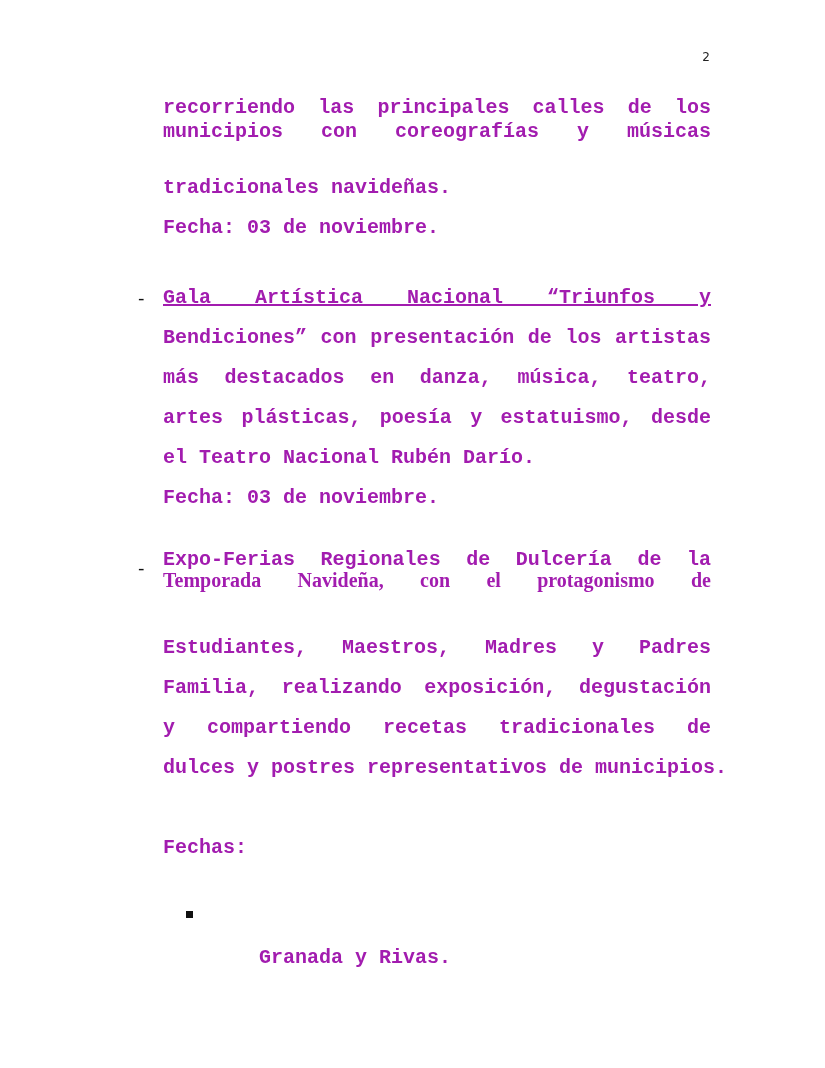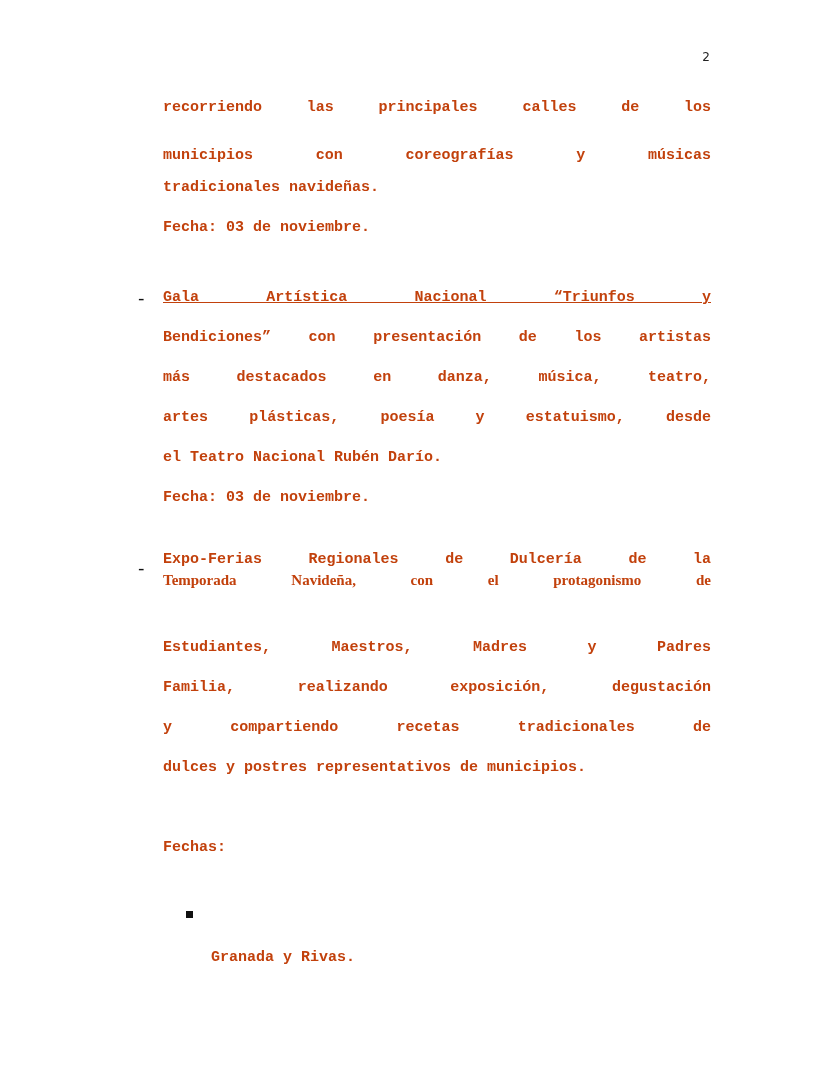--- a/index.html
+++ b/index.html
@@ -5,41 +5,41 @@
   html, body { margin: 0; padding: 0; background: #ffffff; }
   body { width: 825px; height: 1068px; position: relative; overflow: hidden; }
   .page { position: absolute; left: 0; top: 0; width: 825px; height: 1068px; background: #fff; color: #111; }
   .page-number {
     position: absolute; right: 115px; top: 50px;
     font-family: "DejaVu Sans", sans-serif; font-size: 12px; color: #222;
   }
   .line {
     position: absolute; left: 163px; width: 548px;
     font-family: "Liberation Mono", monospace; font-weight: bold;
-    font-size: 15px; line-height: 24px; white-space: nowrap; color: #c2410c;
+    font-size: 20px; line-height: 24px; white-space: nowrap; color: #a21caf;
     text-align: justify; text-align-last: justify;
   }
   .line.last { text-align-last: left; }
   .dash {
     position: absolute; left: 138px;
     font-family: "DejaVu Sans", sans-serif; font-size: 18px; line-height: 24px; color: #111;
   }
   .square-bullet {
     position: absolute; left: 186px; width: 7px; height: 7px; background: #111;
   }
   .sub { left: 211px; width: 500px; }
 </style>
 </head>
 <body>
 
 <div class="page">
   <div class="page-number">2</div>
 
   <div class="line" style="top:96px;">recorriendo las principales calles de los</div>
-  <div class="line" style="top:144px;">municipios con coreografías y músicas</div>
+  <div class="line" style="top:120px;">municipios con coreografías y músicas</div>
   <div class="line last" style="top:176px;">tradicionales navideñas.</div>
   <div class="line last" style="top:216px;">Fecha: 03 de noviembre.</div>
 
   <div class="dash" style="top:286px;">-</div>
   <div class="line" style="top:286px;text-decoration:underline;">Gala Artística Nacional “Triunfos y</div>
   <div class="line" style="top:326px;">Bendiciones” con presentación de los artistas</div>
   <div class="line" style="top:366px;">más destacados en danza, música, teatro,</div>
   <div class="line" style="top:406px;">artes plásticas, poesía y estatuismo, desde</div>
   <div class="line last" style="top:446px;">el Teatro Nacional Rubén Darío.</div>
   <div class="line last" style="top:486px;">Fecha: 03 de noviembre.</div>
@@ -48,14 +48,14 @@
   <div class="line" style="top:548px;">Expo-Ferias Regionales de Dulcería de la</div>
   <div class="line" style="top:568px;font-family:Liberation Serif, serif;">Temporada Navideña, con el protagonismo de</div>
   <div class="line" style="top:636px;">Estudiantes, Maestros, Madres y Padres</div>
   <div class="line" style="top:716px;">y compartiendo recetas tradicionales de</div>
   <div class="line" style="top:676px;">Familia, realizando exposición, degustación</div>
   <div class="line last" style="top:756px;">dulces y postres representativos de municipios.</div>
 
   <div class="line last" style="top:836px;">Fechas:</div>
 
   <div class="square-bullet" style="top:911px;"></div>
-  <div class="line sub last" style="top:946px;">Granada y Rivas.</div>
+  <div class="line sub last" style="top:946px;margin-left:48px;">Granada y Rivas.</div>
 </div>
 
 </body></html>

